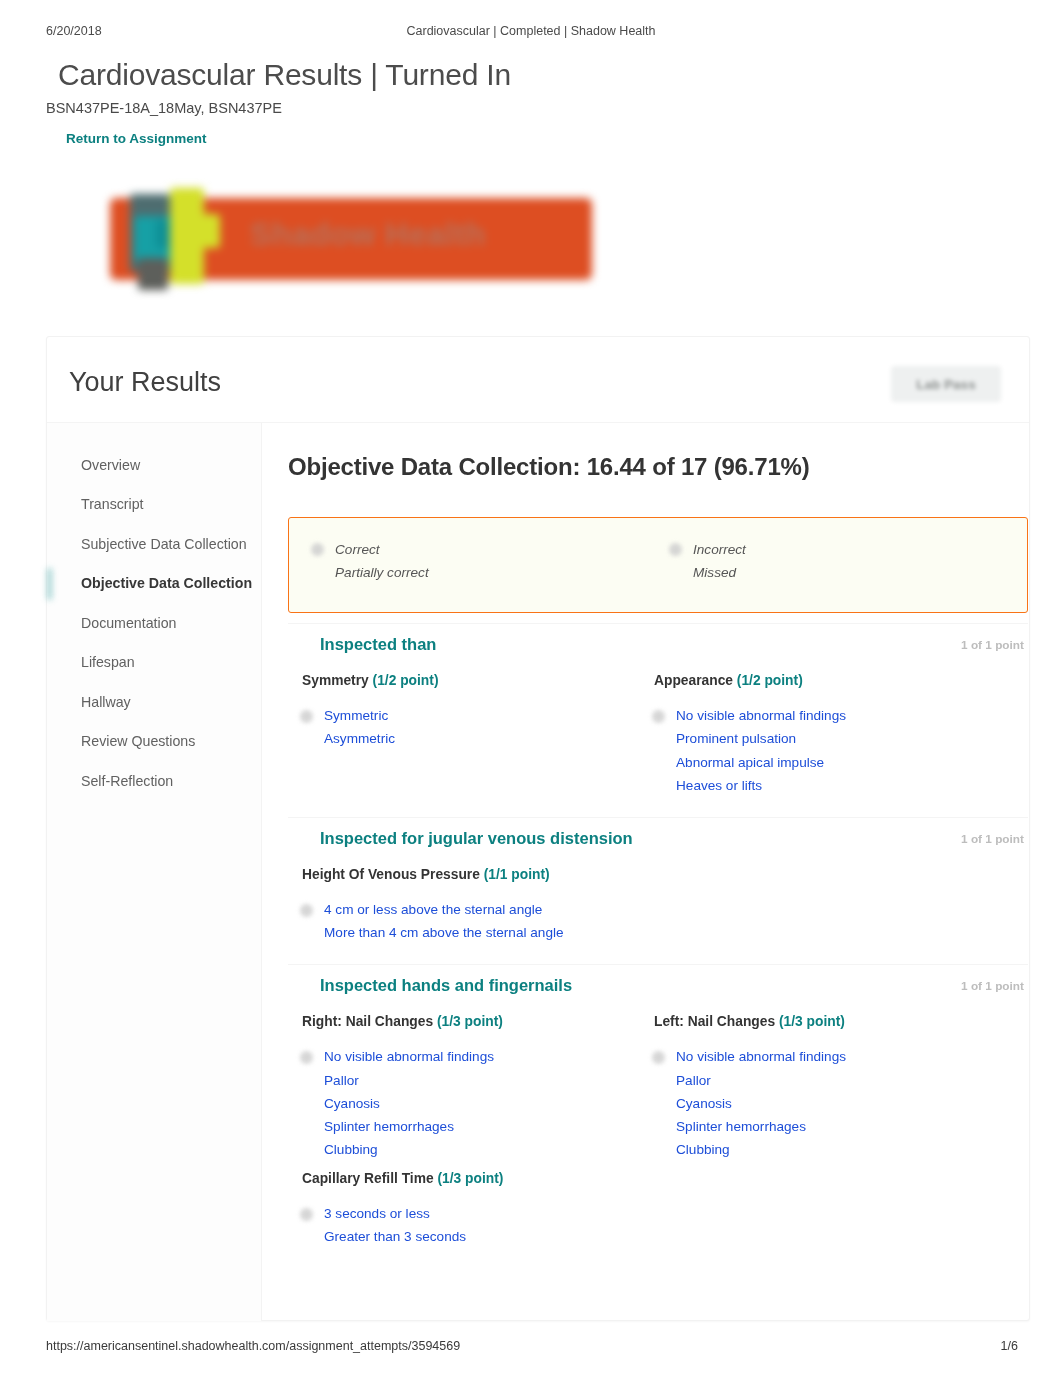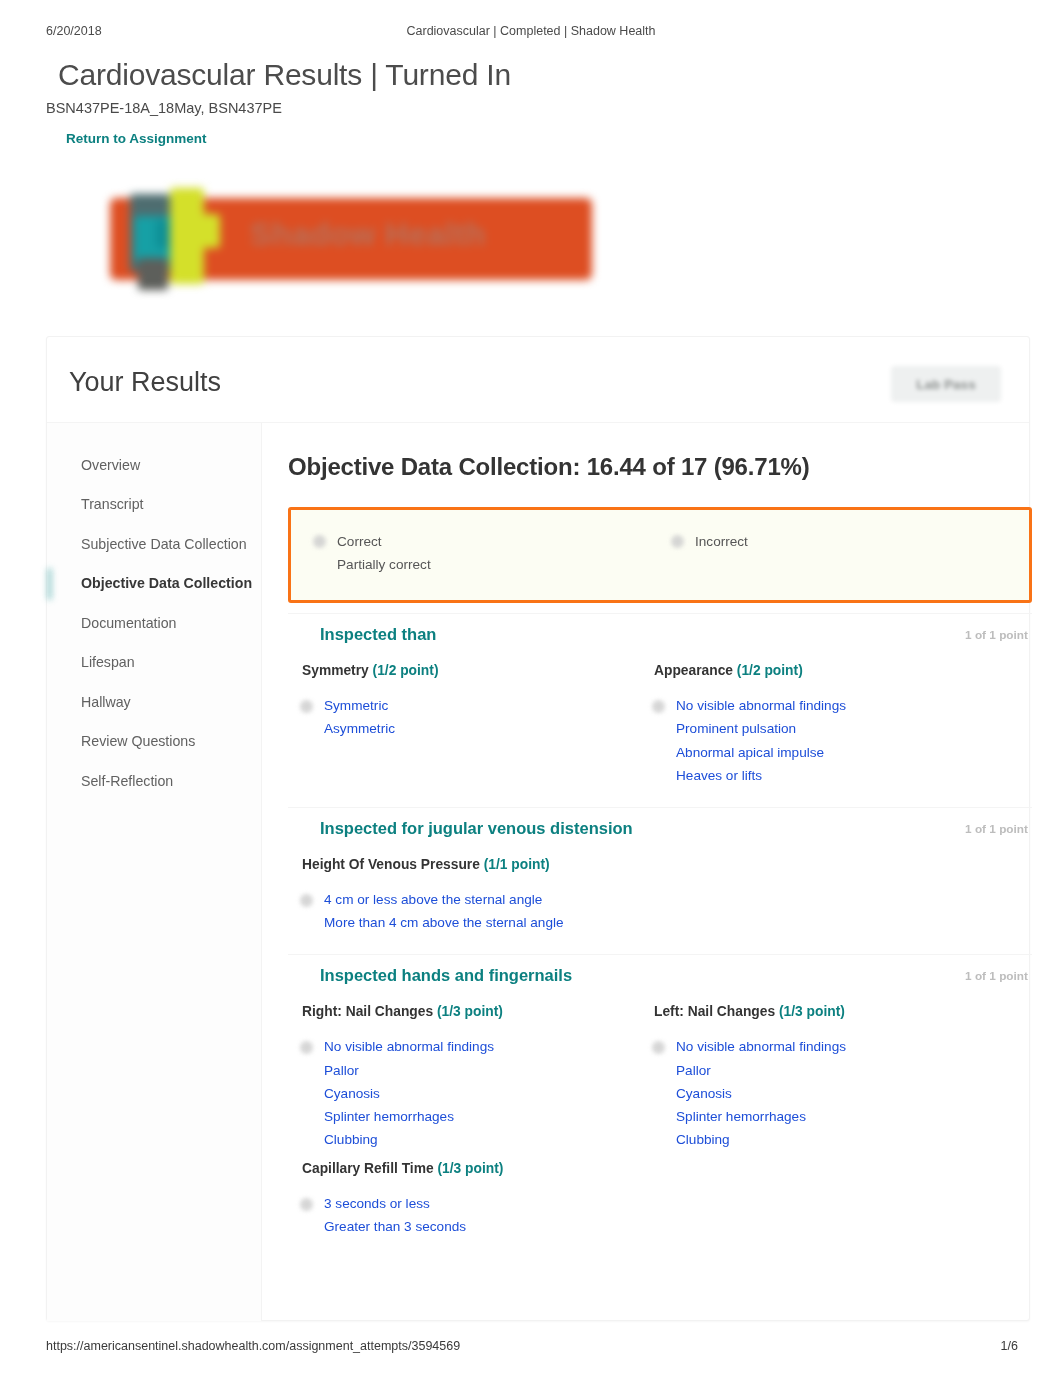--- a/index.html
+++ b/index.html
@@ -201,27 +201,28 @@
   .odc-title {
     font-size: 24px;
     font-weight: bold;
     color: #343434;
     margin: 8px 0 0 0;
     letter-spacing: -0.2px;
   }
 
   
   .legend {
-    margin-top: 26px;
+    margin-top: 36px;
     background: #fcfdf3;
-    border: 3px solid #f97316;
+    border: 1px solid #f97316;
     border-radius: 3px;
     height: 96px;
     display: flex;
     padding: 20px 0 0 22px;
+    font-style: italic;
   }
   .legend-col { width: 358px; }
   .legend-row {
     display: flex;
     align-items: center;
     height: 23px;
     font-size: 13.6px;
     color: #565656;
   }
   .dot {
@@ -373,20 +374,24 @@
           <div class="legend-row">
             <span class="dot hidden-dot"></span>
             <span>Partially correct</span>
           </div>
         </div>
         <div class="legend-col">
           <div class="legend-row">
             <span class="dot"></span>
             <span>Incorrect</span>
           </div>
+          <div class="legend-row">
+            <span class="dot hidden-dot"></span>
+            <span>Missed</span>
+          </div>
         </div>
       </div>
 
       <div class="section">
         <div class="section-head">
           <span class="section-title">Inspected than</span>
           <span class="section-points">1 of 1 point</span>
         </div>
         <div class="qrow">
           <div class="qcol">

